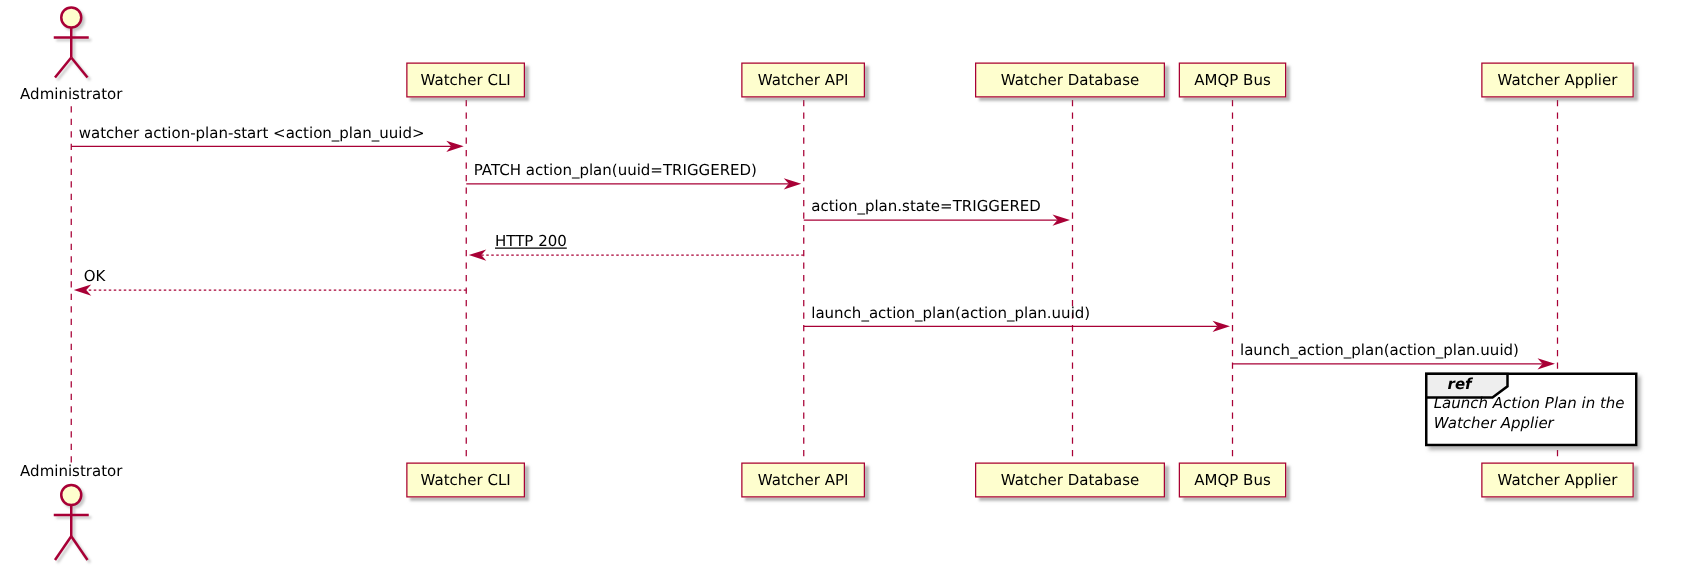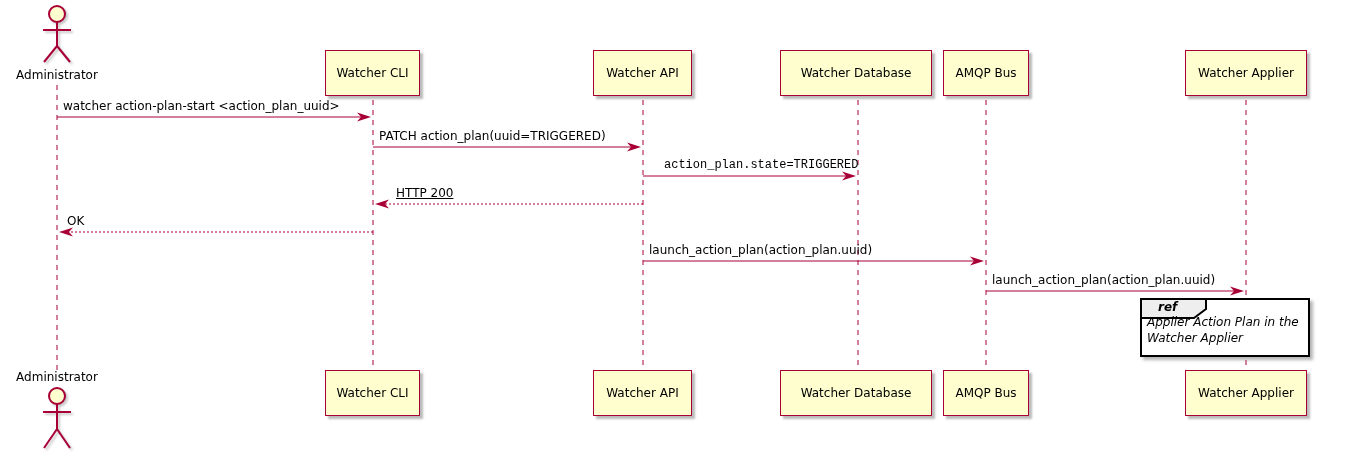--- a/index.html
+++ b/index.html
@@ -13,21 +13,21 @@
   }
   svg.overlay{position:absolute;left:0;top:0;z-index:1;}
   .lifeline{stroke:#A80036;stroke-width:1;stroke-dasharray:5,5;}
   .actor circle{fill:#FEFECE;stroke:#A80036;stroke-width:2;}
   .actor line{stroke:#A80036;stroke-width:2;}
   .actor{filter:drop-shadow(2px 2px 1px rgba(130,130,130,0.45));}
   .msg{stroke:#A80036;stroke-width:1;fill:none;}
   .msg.dashed{stroke-dasharray:2,2;}
   .arrowhead{fill:#A80036;stroke:none;}
   .pbox{
-    position:absolute;height:46px;box-sizing:border-box;
+    position:absolute;height:28px;box-sizing:border-box;
     background:#FEFECE;border:1.5px solid #A80036;
     display:flex;align-items:center;justify-content:center;
     box-shadow:3px 3px 2px rgba(130,130,130,0.55);
     z-index:2;white-space:nowrap;
   }
   .actor-label{
     position:absolute;transform:translateX(-50%);
     white-space:nowrap;z-index:2;
   }
   .msg-label{
@@ -106,28 +106,28 @@
   <div class="pbox" style="left:1185px;top:50px;width:122px;">Watcher Applier</div>
 
   <div class="pbox" style="left:325px;top:370px;width:95px;">Watcher CLI</div>
   <div class="pbox" style="left:593px;top:370px;width:99px;">Watcher API</div>
   <div class="pbox" style="left:780px;top:370px;width:152px;">Watcher Database</div>
   <div class="pbox" style="left:943px;top:370px;width:86px;">AMQP Bus</div>
   <div class="pbox" style="left:1185px;top:370px;width:122px;">Watcher Applier</div>
 
   <div class="msg-label" style="left:63px;top:99px;">watcher action-plan-start &lt;action_plan_uuid&gt;</div>
   <div class="msg-label" style="left:379px;top:129px;">PATCH action_plan(uuid=TRIGGERED)</div>
-  <div class="msg-label" style="left:664px;top:158px;font-family:Liberation Mono, monospace;">action_plan.state=TRIGGERED</div>
+  <div class="msg-label" style="left:649px;top:158px;">action_plan.state=TRIGGERED</div>
   <div class="msg-label" style="left:396px;top:186px;text-decoration:underline;">HTTP 200</div>
   <div class="msg-label" style="left:67px;top:214px;">OK</div>
   <div class="msg-label" style="left:649px;top:243px;">launch_action_plan(action_plan.uuid)</div>
   <div class="msg-label" style="left:992px;top:273px;">launch_action_plan(action_plan.uuid)</div>
 
   <div class="ref-box">
     <svg class="ref-tab" width="72" height="22" viewBox="0 0 72 22">
       <path d="M1,1 H66 V11 L54,20 H1 Z" fill="#EEEEEE" stroke="#000000" stroke-width="2"></path>
     </svg>
     <span class="ref-keyword">ref</span>
-    <div class="ref-line" style="top:14px;">Applier Action Plan in the</div>
+    <div class="ref-line" style="top:14px;">Launch Action Plan in the</div>
     <div class="ref-line" style="top:30px;">Watcher Applier</div>
   </div>
 
 </div>
 
 </body></html>

